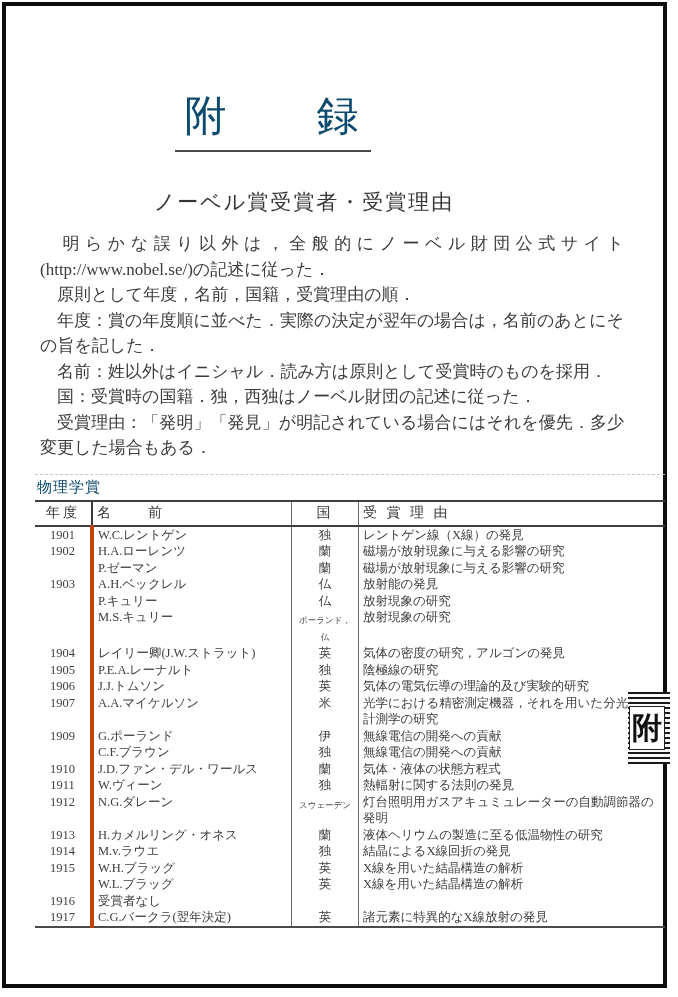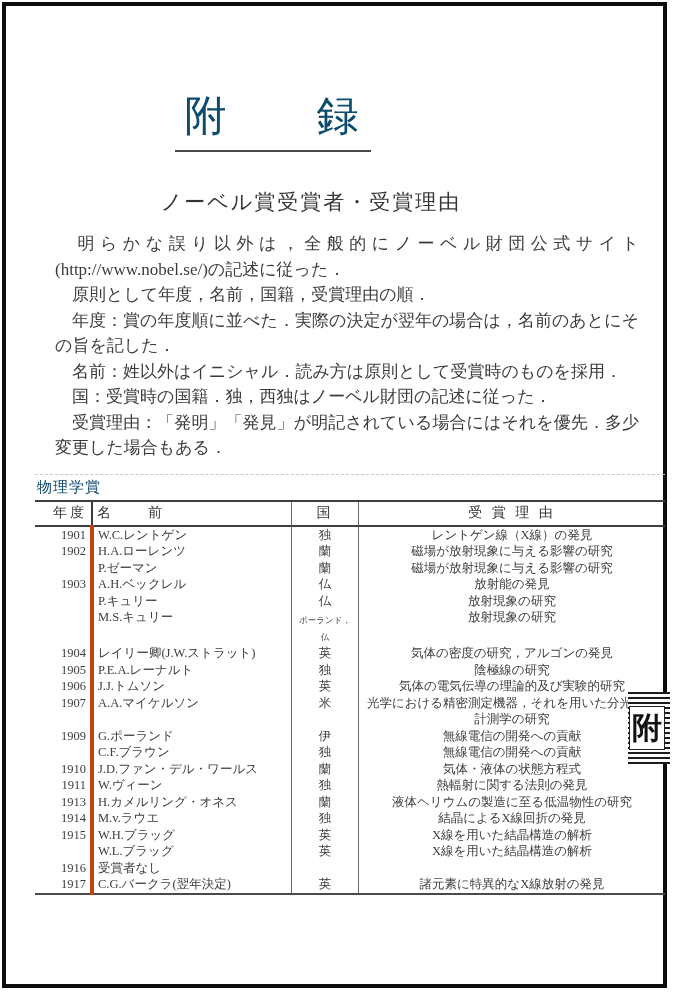--- a/index.html
+++ b/index.html
@@ -13,49 +13,49 @@
     border:4px solid #0d0d0d;pointer-events:none;box-sizing:border-box;
   }
   .doc-title{
     position:absolute;top:88px;left:0;width:545px;text-align:center;
     font-size:42px;color:#0c4a6e;letter-spacing:2px;
   }
   .doc-title .underlined{
     display:inline-block;border-bottom:2px solid #4a4a4a;padding:0 10px 6px 10px;
   }
   .doc-subtitle{
-    position:absolute;top:188px;left:7px;width:608px;text-align:center;
+    position:absolute;top:188px;left:0;width:608px;text-align:center;
     font-size:21px;color:#353535;letter-spacing:2px;
   }
   .intro{
-    position:absolute;top:231px;left:55px;width:584px;
+    position:absolute;top:231px;left:40px;width:584px;
     font-size:17px;line-height:25.5px;color:#3b3b3b;
   }
   .intro p{margin:0;text-align:justify;}
   .award-section{
     position:absolute;top:474px;left:35px;width:630px;
     border-top:1px dashed #c8c8c8;padding-top:3px;
   }
   .section-title{
     font-size:15px;color:#0c4a6e;margin:0 0 3px 2px;letter-spacing:1px;
   }
   table.award{
     width:630px;border-collapse:collapse;table-layout:fixed;
     font-size:12.5px;line-height:16.5px;color:#3d3d3d;
   }
   table.award thead th{
     border-top:2px solid #3f3f3f;border-bottom:2px solid #3f3f3f;
     font-weight:normal;font-size:14px;color:#373737;
     padding:3px 4px;letter-spacing:3px;
   }
   table.award td{padding:0 4px;vertical-align:top;}
-  .col-year{width:48px;text-align:right;}
+  .col-year{width:48px;text-align:center;}
   .col-name{width:190px;text-align:left;}
   .col-country{width:58px;text-align:center;}
-  .col-reason{text-align:center;}
+  .col-reason{text-align:left;}
   td.col-year{border-right:4px solid #c2410c;}
   td.col-name,th.col-name{border-right:1px solid #6a6a6a;}
   td.col-country,th.col-country{border-right:1px solid #6a6a6a;}
   th.col-year{border-right:2px solid #3a3a3a;}
   table.award tbody{border-bottom:2px solid #4a4a4a;}
   tr.gap-before td{padding-top:12px;}
   td.col-country.small{font-size:8.5px;letter-spacing:0;padding-top:3px;}
   .side-tab{
     position:absolute;right:8px;top:692px;width:42px;height:72px;
     background:repeating-linear-gradient(#1a1a1a 0 2px,#fbfbfb 2px 5px);
@@ -176,20 +176,26 @@
           <td class="col-country">蘭</td>
           <td class="col-reason">気体・液体の状態方程式</td>
         </tr>
         <tr>
           <td class="col-year">1911</td>
           <td class="col-name">W.ヴィーン</td>
           <td class="col-country">独</td>
           <td class="col-reason">熱輻射に関する法則の発見</td>
         </tr>
         <tr>
+          <td class="col-year">1912</td>
+          <td class="col-name">N.G.ダレーン</td>
+          <td class="col-country small">スウェーデン</td>
+          <td class="col-reason">灯台照明用ガスアキュミュレーターの自動調節器の発明</td>
+        </tr>
+        <tr>
           <td class="col-year">1913</td>
           <td class="col-name">H.カメルリング・オネス</td>
           <td class="col-country">蘭</td>
           <td class="col-reason">液体ヘリウムの製造に至る低温物性の研究</td>
         </tr>
         <tr>
           <td class="col-year">1914</td>
           <td class="col-name">M.v.ラウエ</td>
           <td class="col-country">独</td>
           <td class="col-reason">結晶によるX線回折の発見</td>

